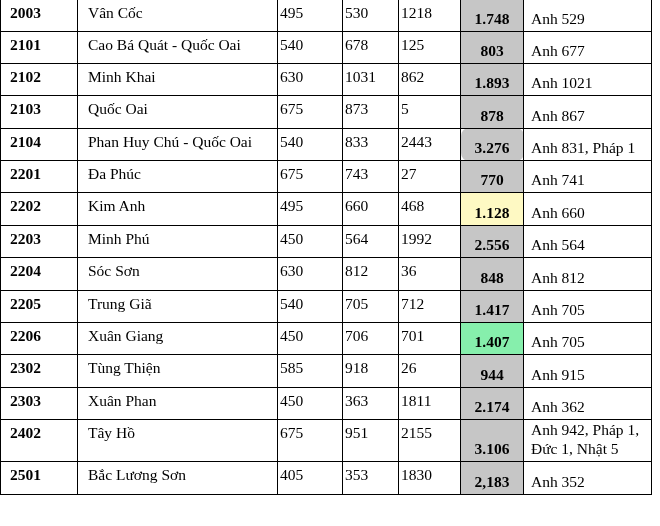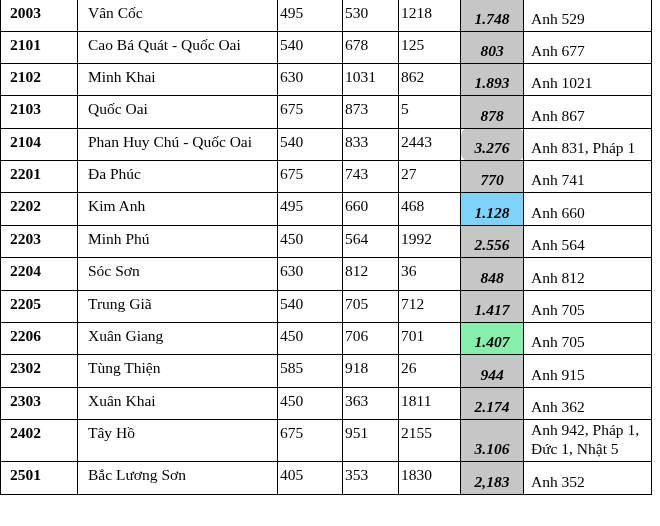--- a/index.html
+++ b/index.html
@@ -46,21 +46,20 @@
   }
   td.c-num {
     vertical-align: top;
     padding: 3px 2px 0 2px;
   }
   td.c-total {
     text-align: center;
     vertical-align: bottom;
     font-weight: bold;
     padding: 0 2px 3px 2px;
-    font-style: italic;
   }
   td.c-lang {
     vertical-align: bottom;
     padding: 0 4px 3px 7px;
     line-height: 18px;
   }
 </style>
 </head>
 <body>
 
@@ -128,21 +127,21 @@
     <td class="c-num">27</td>
     <td class="c-total" style="background: rgb(198, 198, 198);">770</td>
     <td class="c-lang">Anh 741</td>
   </tr>
       <tr>
     <td class="c-code">2202</td>
     <td class="c-name">Kim Anh</td>
     <td class="c-num">495</td>
     <td class="c-num">660</td>
     <td class="c-num">468</td>
-    <td class="c-total" style="background: #7dd3fc;">1.128</td>
+    <td class="c-total" style="background: #fef9c3;">1.128</td>
     <td class="c-lang">Anh 660</td>
   </tr>
       <tr>
     <td class="c-code">2203</td>
     <td class="c-name">Minh Phú</td>
     <td class="c-num">450</td>
     <td class="c-num">564</td>
     <td class="c-num">1992</td>
     <td class="c-total" style="background: rgb(198, 198, 198);">2.556</td>
     <td class="c-lang">Anh 564</td>
@@ -178,21 +177,21 @@
     <td class="c-code">2302</td>
     <td class="c-name">Tùng Thiện</td>
     <td class="c-num">585</td>
     <td class="c-num">918</td>
     <td class="c-num">26</td>
     <td class="c-total" style="background: rgb(198, 198, 198);">944</td>
     <td class="c-lang">Anh 915</td>
   </tr>
       <tr>
     <td class="c-code">2303</td>
-    <td class="c-name">Xuân Khai</td>
+    <td class="c-name">Xuân Phan</td>
     <td class="c-num">450</td>
     <td class="c-num">363</td>
     <td class="c-num">1811</td>
     <td class="c-total" style="background: rgb(198, 198, 198); text-align: center;">2.174</td>
     <td class="c-lang">Anh 362</td>
   </tr>
       <tr>
     <td class="c-code">2402</td>
     <td class="c-name">Tây Hồ</td>
     <td class="c-num">675</td>

